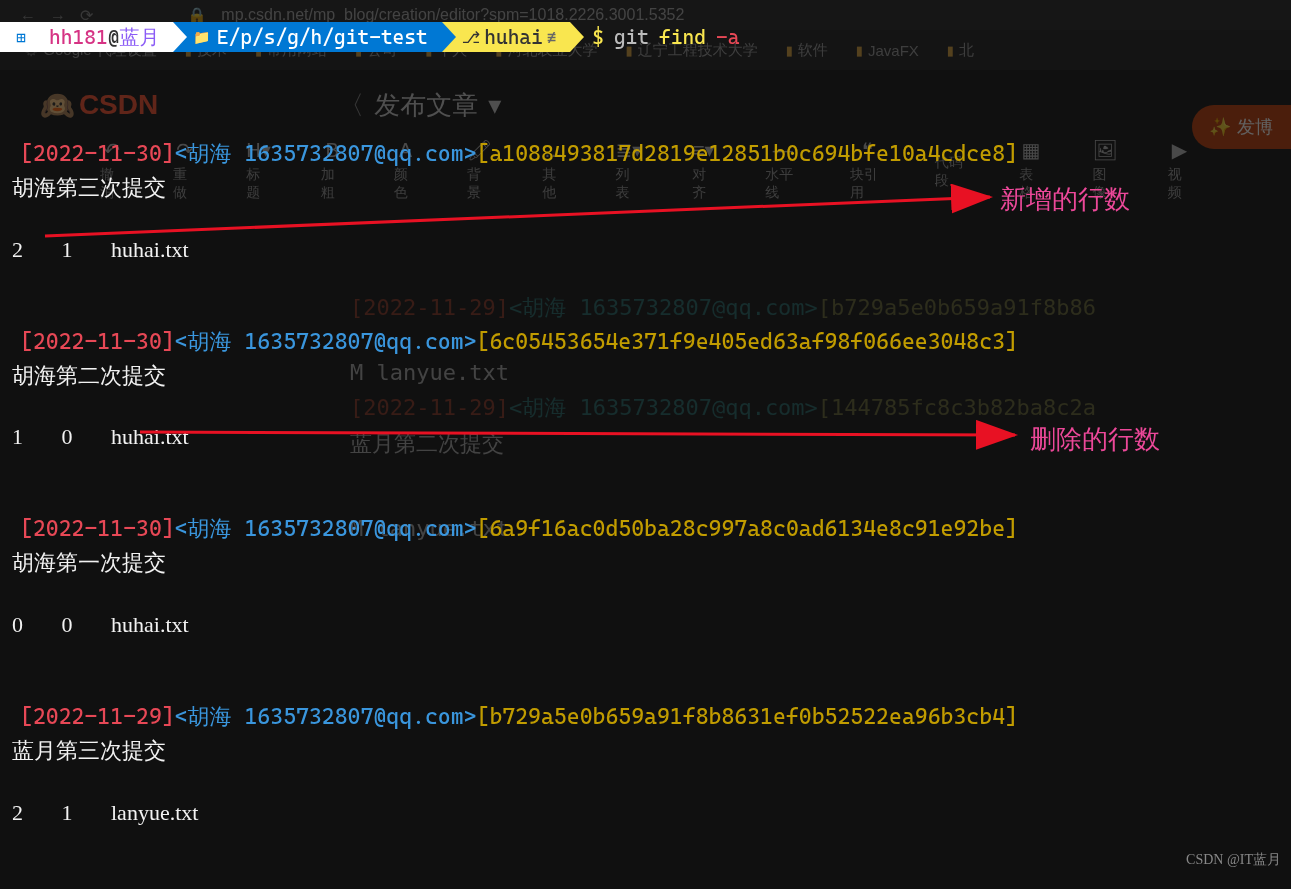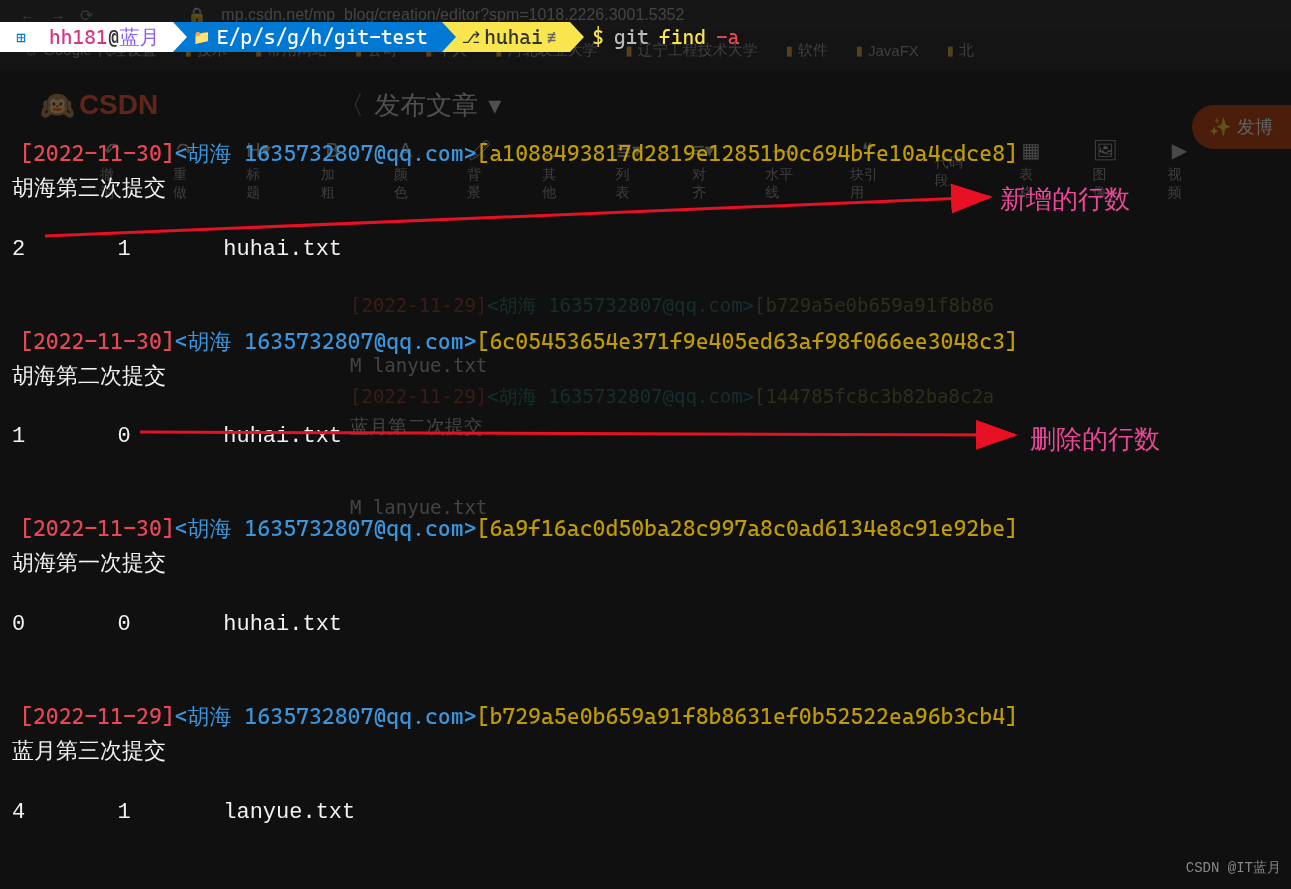--- a/index.html
+++ b/index.html
@@ -78,21 +78,21 @@
   font-size: 14px;
 }
 .bg-toolbar .tbi { display: flex; flex-direction: column; align-items: center; gap: 4px; }
 .bg-toolbar .tbi .ic { font-size: 20px; color: #bbb; }
 .bg-editor {
   position: absolute;
   left: 350px;
   top: 290px;
   color: #888;
   font-family: monospace;
-  font-size: 19px;
+  font-size: 22px;
   line-height: 1.6;
 }
 .bg-editor .dim-red { color: #8b3a2a; }
 .bg-editor .dim-teal { color: #2a6a6a; }
 .bg-editor .dim-yel { color: #6a6a3a; }
 .bg-editor .body-txt { color: #aaa; }
 
 
 .prompt-bar {
   position: absolute;
@@ -157,44 +157,44 @@
   z-index: 10;
   font-size: 22px;
   line-height: 1.45;
 }
 .commit-block { margin-bottom: 60px; }
 .commit-line { white-space: nowrap; margin-left: 8px; }
 .c-date { color: #e74856; }
 .c-author { color: #3a96dd; }
 .c-hash { color: #c19c00; }
 .c-msg { color: #f2f2f2; margin-top: 2px; }
-.c-stats { color: #f2f2f2; margin-top: 30px; font-family: Liberation Mono, monospace; white-space: pre; }
+.c-stats { color: #f2f2f2; margin-top: 30px; font-family: Liberation Serif, serif; white-space: pre; }
 
 
 .anno {
   position: absolute;
   z-index: 20;
   pointer-events: none;
 }
 .anno-label {
   color: #ec4899;
   font-size: 26px;
   font-family: "Microsoft YaHei", sans-serif;
   position: absolute;
   white-space: nowrap;
 }
 
 
 .watermark {
   position: absolute;
-  bottom: 12px;
+  bottom: 20px;
   right: 10px;
   color: #888;
   font-size: 14px;
-  font-family: Liberation Mono, monospace;
+  font-family: Liberation Serif, serif;
   z-index: 30;
 }
 </style>
 </head>
 <body>
 
 <div class="bg-layer">
   <div class="bg-browser-bar">
     <span>←</span>
     <span>→</span>
@@ -359,21 +359,21 @@
       <div class="c-stats">1       0       huhai.txt</div>
     </div>
     <div class="commit-block">
       <div class="commit-line"><span class="c-date">[2022-11-30]</span><span class="c-author">&lt;胡海  1635732807@qq.com&gt;</span><span class="c-hash">[6a9f16ac0d50ba28c997a8c0ad6134e8c91e92be]</span></div>
       <div class="c-msg">胡海第一次提交</div>
       <div class="c-stats">0       0       huhai.txt</div>
     </div>
     <div class="commit-block">
       <div class="commit-line"><span class="c-date">[2022-11-29]</span><span class="c-author">&lt;胡海  1635732807@qq.com&gt;</span><span class="c-hash">[b729a5e0b659a91f8b8631ef0b52522ea96b3cb4]</span></div>
       <div class="c-msg">蓝月第三次提交</div>
-      <div class="c-stats">4       1       lanyue.txt</div>
+      <div class="c-stats">2       1       lanyue.txt</div>
     </div>
   </div>
 
 <svg class="anno" style="left:0; top:0;" width="1291" height="889">
   <defs>
     <marker id="ah" markerWidth="14" markerHeight="10" refX="13" refY="5" orient="auto">
       <polygon points="0,0 14,5 0,10" fill="#e81123"></polygon>
     </marker>
   </defs>
   <line x1="45" y1="236" x2="990" y2="197" stroke="#e81123" stroke-width="3" marker-end="url(#ah)"></line>

